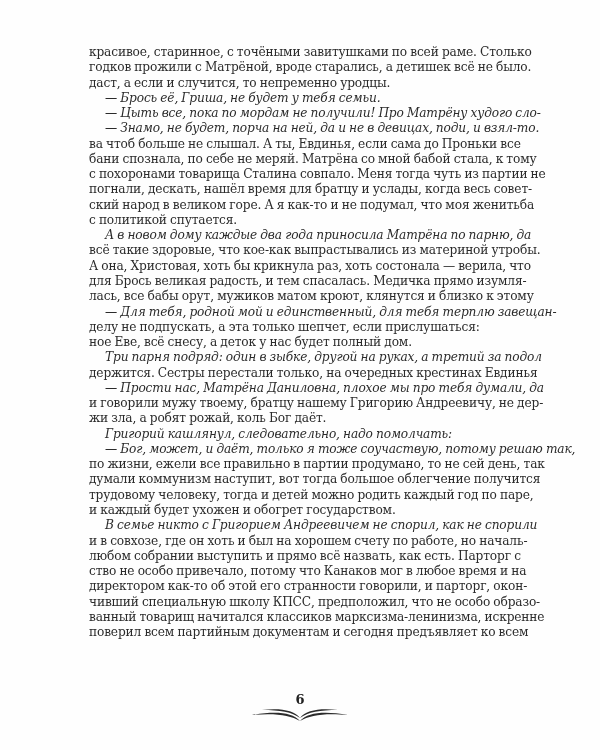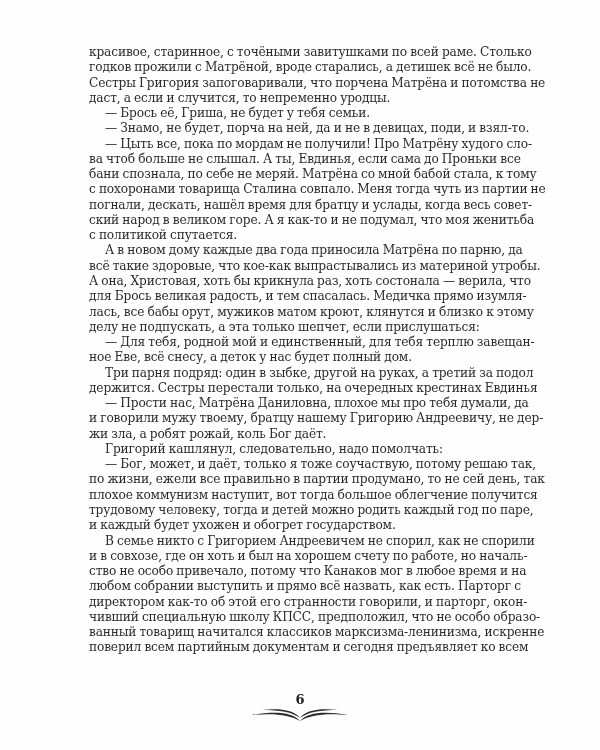--- a/index.html
+++ b/index.html
@@ -38,20 +38,21 @@
       text-align: justify;
       text-align-last: justify;
       height: 15.27px;
       overflow: visible;
     }
     .line.last {
       text-align-last: left;
     }
     .line.indent {
       padding-left: 16px;
+      font-style: italic;
     }
     .footer {
       position: absolute;
       left: 0;
       top: 693px;
       width: 600px;
       text-align: center;
     }
     .page-number {
       display: block;
@@ -68,54 +69,53 @@
       height: 16px;
     }
   </style>
 </head>
 <body>
 
 <div class="page">
   <div class="text-block" id="text-block">
       <span class="line">красивое, старинное, с точёными завитушками по всей раме. Столько</span>
       <span class="line">годков прожили с Матрёной, вроде старались, а детишек всё не было.</span>
-      <span class="line">Сестры Григория запоговаривали, что порчена Матрёна и потомства не</span>
       <span class="line last">даст, а если и случится, то непременно уродцы.</span>
       <span class="line indent last">— Брось её, Гриша, не будет у тебя семьи.</span>
+      <span class="line indent">— Цыть все, пока по мордам не получили! Про Матрёну худого сло-</span>
       <span class="line indent last">— Знамо, не будет, порча на ней, да и не в девицах, поди, и взял-то.</span>
-      <span class="line indent">— Цыть все, пока по мордам не получили! Про Матрёну худого сло-</span>
       <span class="line">ва чтоб больше не слышал. А ты, Евдинья, если сама до Проньки все</span>
       <span class="line">бани спознала, по себе не меряй. Матрёна со мной бабой стала, к тому</span>
       <span class="line">с похоронами товарища Сталина совпало. Меня тогда чуть из партии не</span>
       <span class="line">погнали, дескать, нашёл время для братцу и услады, когда весь совет-</span>
       <span class="line">ский народ в великом горе. А я как-то и не подумал, что моя женитьба</span>
       <span class="line last">с политикой спутается.</span>
       <span class="line indent">А в новом дому каждые два года приносила Матрёна по парню, да</span>
       <span class="line">всё такие здоровые, что кое-как выпрастывались из материной утробы.</span>
       <span class="line">А она, Христовая, хоть бы крикнула раз, хоть состонала — верила, что</span>
       <span class="line">для Брось великая радость, и тем спасалась. Медичка прямо изумля-</span>
       <span class="line">лась, все бабы орут, мужиков матом кроют, клянутся и близко к этому</span>
+      <span class="line indent">— Для тебя, родной мой и единственный, для тебя терплю завещан-</span>
       <span class="line last">делу не подпускать, а эта только шепчет, если прислушаться:</span>
-      <span class="line indent">— Для тебя, родной мой и единственный, для тебя терплю завещан-</span>
       <span class="line last">ное Еве, всё снесу, а деток у нас будет полный дом.</span>
       <span class="line indent">Три парня подряд: один в зыбке, другой на руках, а третий за подол</span>
       <span class="line">держится. Сестры перестали только, на очередных крестинах Евдинья</span>
       <span class="line indent">— Прости нас, Матрёна Даниловна, плохое мы про тебя думали, да</span>
       <span class="line">и говорили мужу твоему, братцу нашему Григорию Андреевичу, не дер-</span>
       <span class="line last">жи зла, а робят рожай, коль Бог даёт.</span>
       <span class="line indent last">Григорий кашлянул, следовательно, надо помолчать:</span>
       <span class="line indent">— Бог, может, и даёт, только я тоже соучаствую, потому решаю так,</span>
       <span class="line">по жизни, ежели все правильно в партии продумано, то не сей день, так</span>
-      <span class="line">плохое коммунизм наступит, вот тогда большое облегчение получится</span>
+      <span class="line">думали коммунизм наступит, вот тогда большое облегчение получится</span>
       <span class="line">трудовому человеку, тогда и детей можно родить каждый год по паре,</span>
       <span class="line last">и каждый будет ухожен и обогрет государством.</span>
       <span class="line indent">В семье никто с Григорием Андреевичем не спорил, как не спорили</span>
       <span class="line">и в совхозе, где он хоть и был на хорошем счету по работе, но началь-</span>
+      <span class="line">любом собрании выступить и прямо всё назвать, как есть. Парторг с</span>
       <span class="line">ство не особо привечало, потому что Канаков мог в любое время и на</span>
-      <span class="line">любом собрании выступить и прямо всё назвать, как есть. Парторг с</span>
       <span class="line">директором как-то об этой его странности говорили, и парторг, окон-</span>
       <span class="line">чивший специальную школу КПСС, предположил, что не особо образо-</span>
       <span class="line">ванный товарищ начитался классиков марксизма-ленинизма, искренне</span>
       <span class="line">поверил всем партийным документам и сегодня предъявляет ко всем</span>
     </div>
 
   <div class="footer">
     <span class="page-number">6</span>
     <svg class="ornament" viewBox="0 0 100 16" xmlns="http://www.w3.org/2000/svg">
       <path d="M50 14 C 42 5, 25 4, 2 8 C 25 6, 40 8, 50 14 Z" fill="#2b2b2b"></path>

